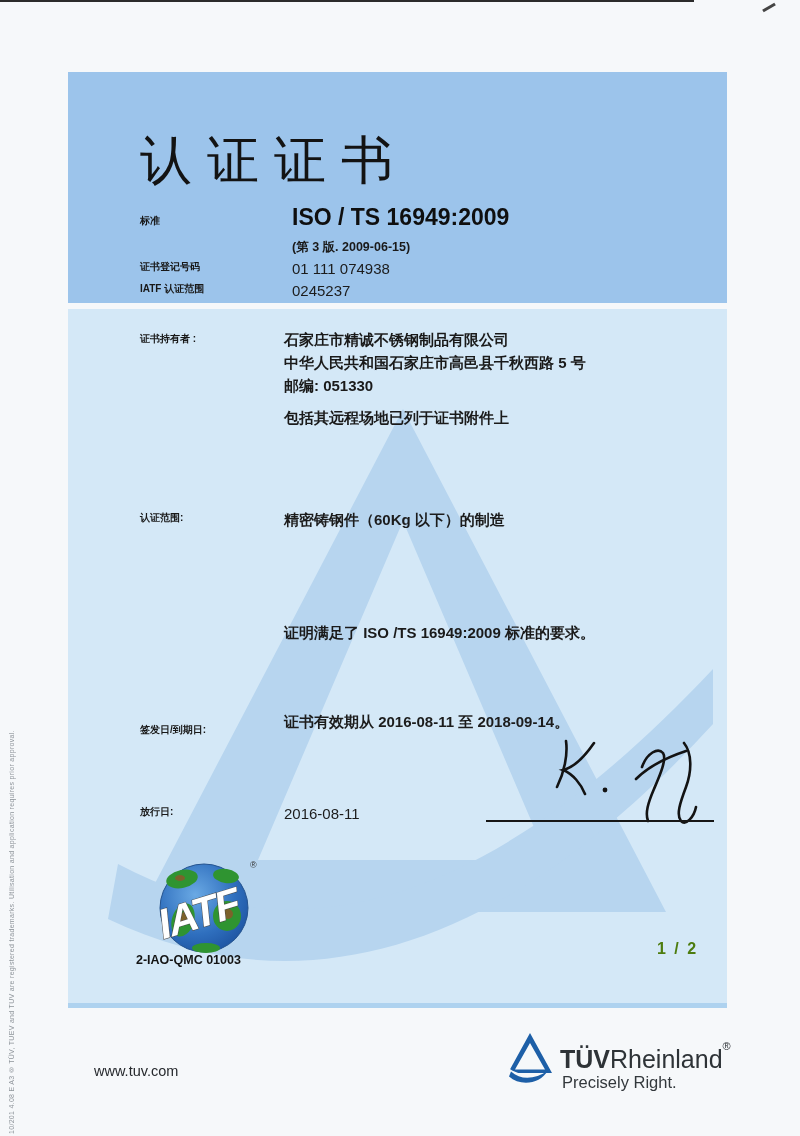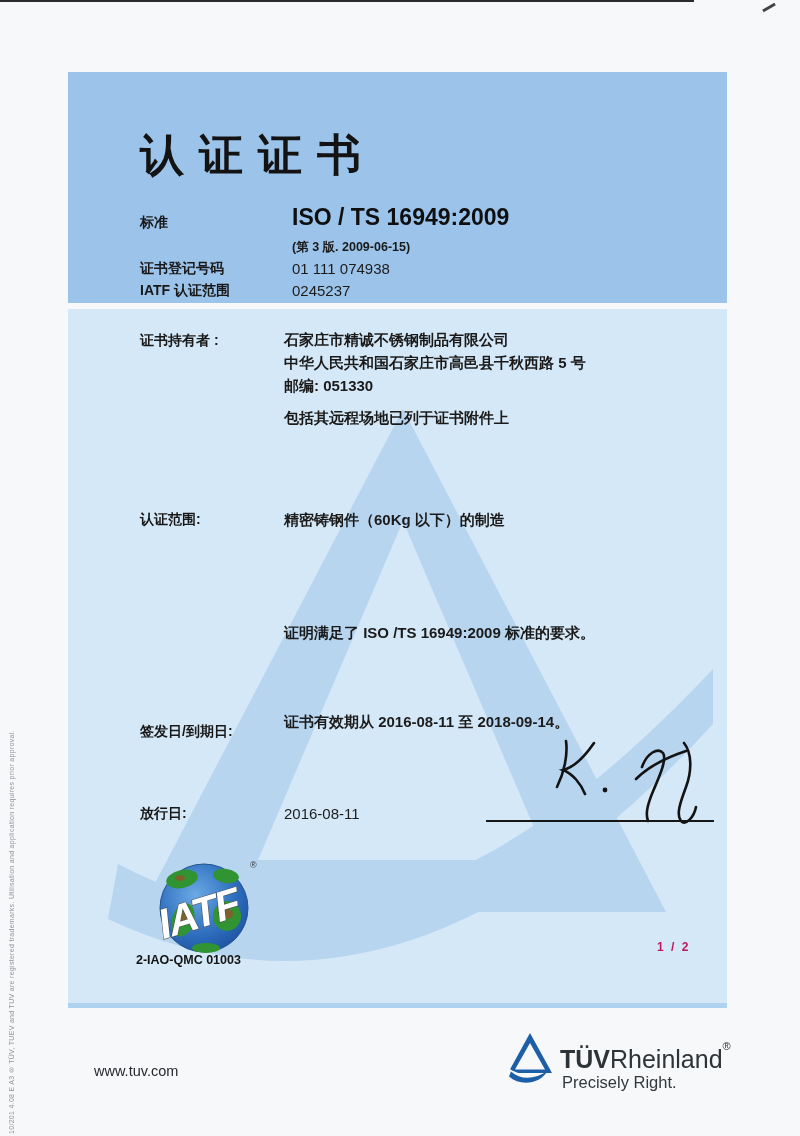--- a/index.html
+++ b/index.html
@@ -11,23 +11,23 @@
   }
   .abs{position:absolute;}
   .top-edge{top:0;left:0;width:694px;height:2px;background:#2b2b2b;}
   .corner-mark{top:6px;left:762px;width:14px;height:3px;background:#444;transform:rotate(-30deg);}
 
   .cert-header{left:68px;top:72px;width:659px;height:231px;background:#9cc4eb;}
   .cert-body{left:68px;top:309px;width:659px;height:694px;background:#d4e8f7;border-bottom:5px solid #aed2ef;}
 
   .wm{left:68px;top:309px;width:659px;height:694px;pointer-events:none;}
 
-  .title{left:140px;top:126px;font-size:44px;font-weight:bold;letter-spacing:15px;color:#131313;}
+  .title{left:140px;top:126px;font-size:52px;font-weight:normal;letter-spacing:15px;color:#131313;}
 
-  .lbl{font-size:14px;font-weight:bold;color:#181818;white-space:nowrap;}
+  .lbl{font-size:10px;font-weight:bold;color:#181818;white-space:nowrap;}
   .val{font-size:15px;font-weight:500;color:#1c1c1c;white-space:nowrap;}
   .semib{font-weight:600;}
 
   .std-label{left:140px;top:214px;}
   .std-value{left:292px;top:204px;font-size:23px;font-weight:800;color:#0f0f0f;}
   .std-edition{left:292px;top:239px;font-size:12.5px;font-weight:bold;}
   .reg-label{left:140px;top:260px;}
   .reg-value{left:292px;top:260px;}
   .iatf-label{left:140px;top:282px;}
   .iatf-value{left:292px;top:282px;}
@@ -42,21 +42,21 @@
   .validity-value{left:284px;top:713px;}
   .release-label{left:140px;top:805px;}
   .release-value{left:276px;top:805px;margin-left:8px;}
 
   .signature{left:550px;top:733px;width:162px;height:92px;}
   .sig-line{left:486px;top:820px;width:228px;height:2px;background:#161616;}
   .sig-block{left:486px;top:825px;width:214px;text-align:right;font-size:11.5px;line-height:13.5px;color:#181818;}
 
   .iatf-logo{left:150px;top:856px;width:112px;height:100px;}
   .iatf-code{left:136px;top:953px;width:142px;text-align:left;font-size:12.5px;font-weight:600;color:#141414;}
-  .page-indicator{left:657px;top:940px;font-size:12px;font-weight:bold;letter-spacing:2px;color:#be185d;}
+  .page-indicator{left:657px;top:940px;font-size:16px;font-weight:bold;letter-spacing:2px;color:#4d7c0f;}
 
   .website{left:94px;top:1063px;font-size:14.5px;font-weight:500;color:#26292d;}
   .brand-logo{left:505px;top:1030px;width:50px;height:58px;}
   .brand-text{left:560px;top:1040px;font-size:25px;color:#2e3337;white-space:nowrap;}
   .brand-text .b{font-weight:800;}
   .brand-text .r{font-weight:400;}
   .brand-text sup{font-size:11px;vertical-align:18px;}
   .tagline{left:562px;top:1073px;font-size:16.5px;font-weight:500;color:#33383c;}
 
   .side-note{

